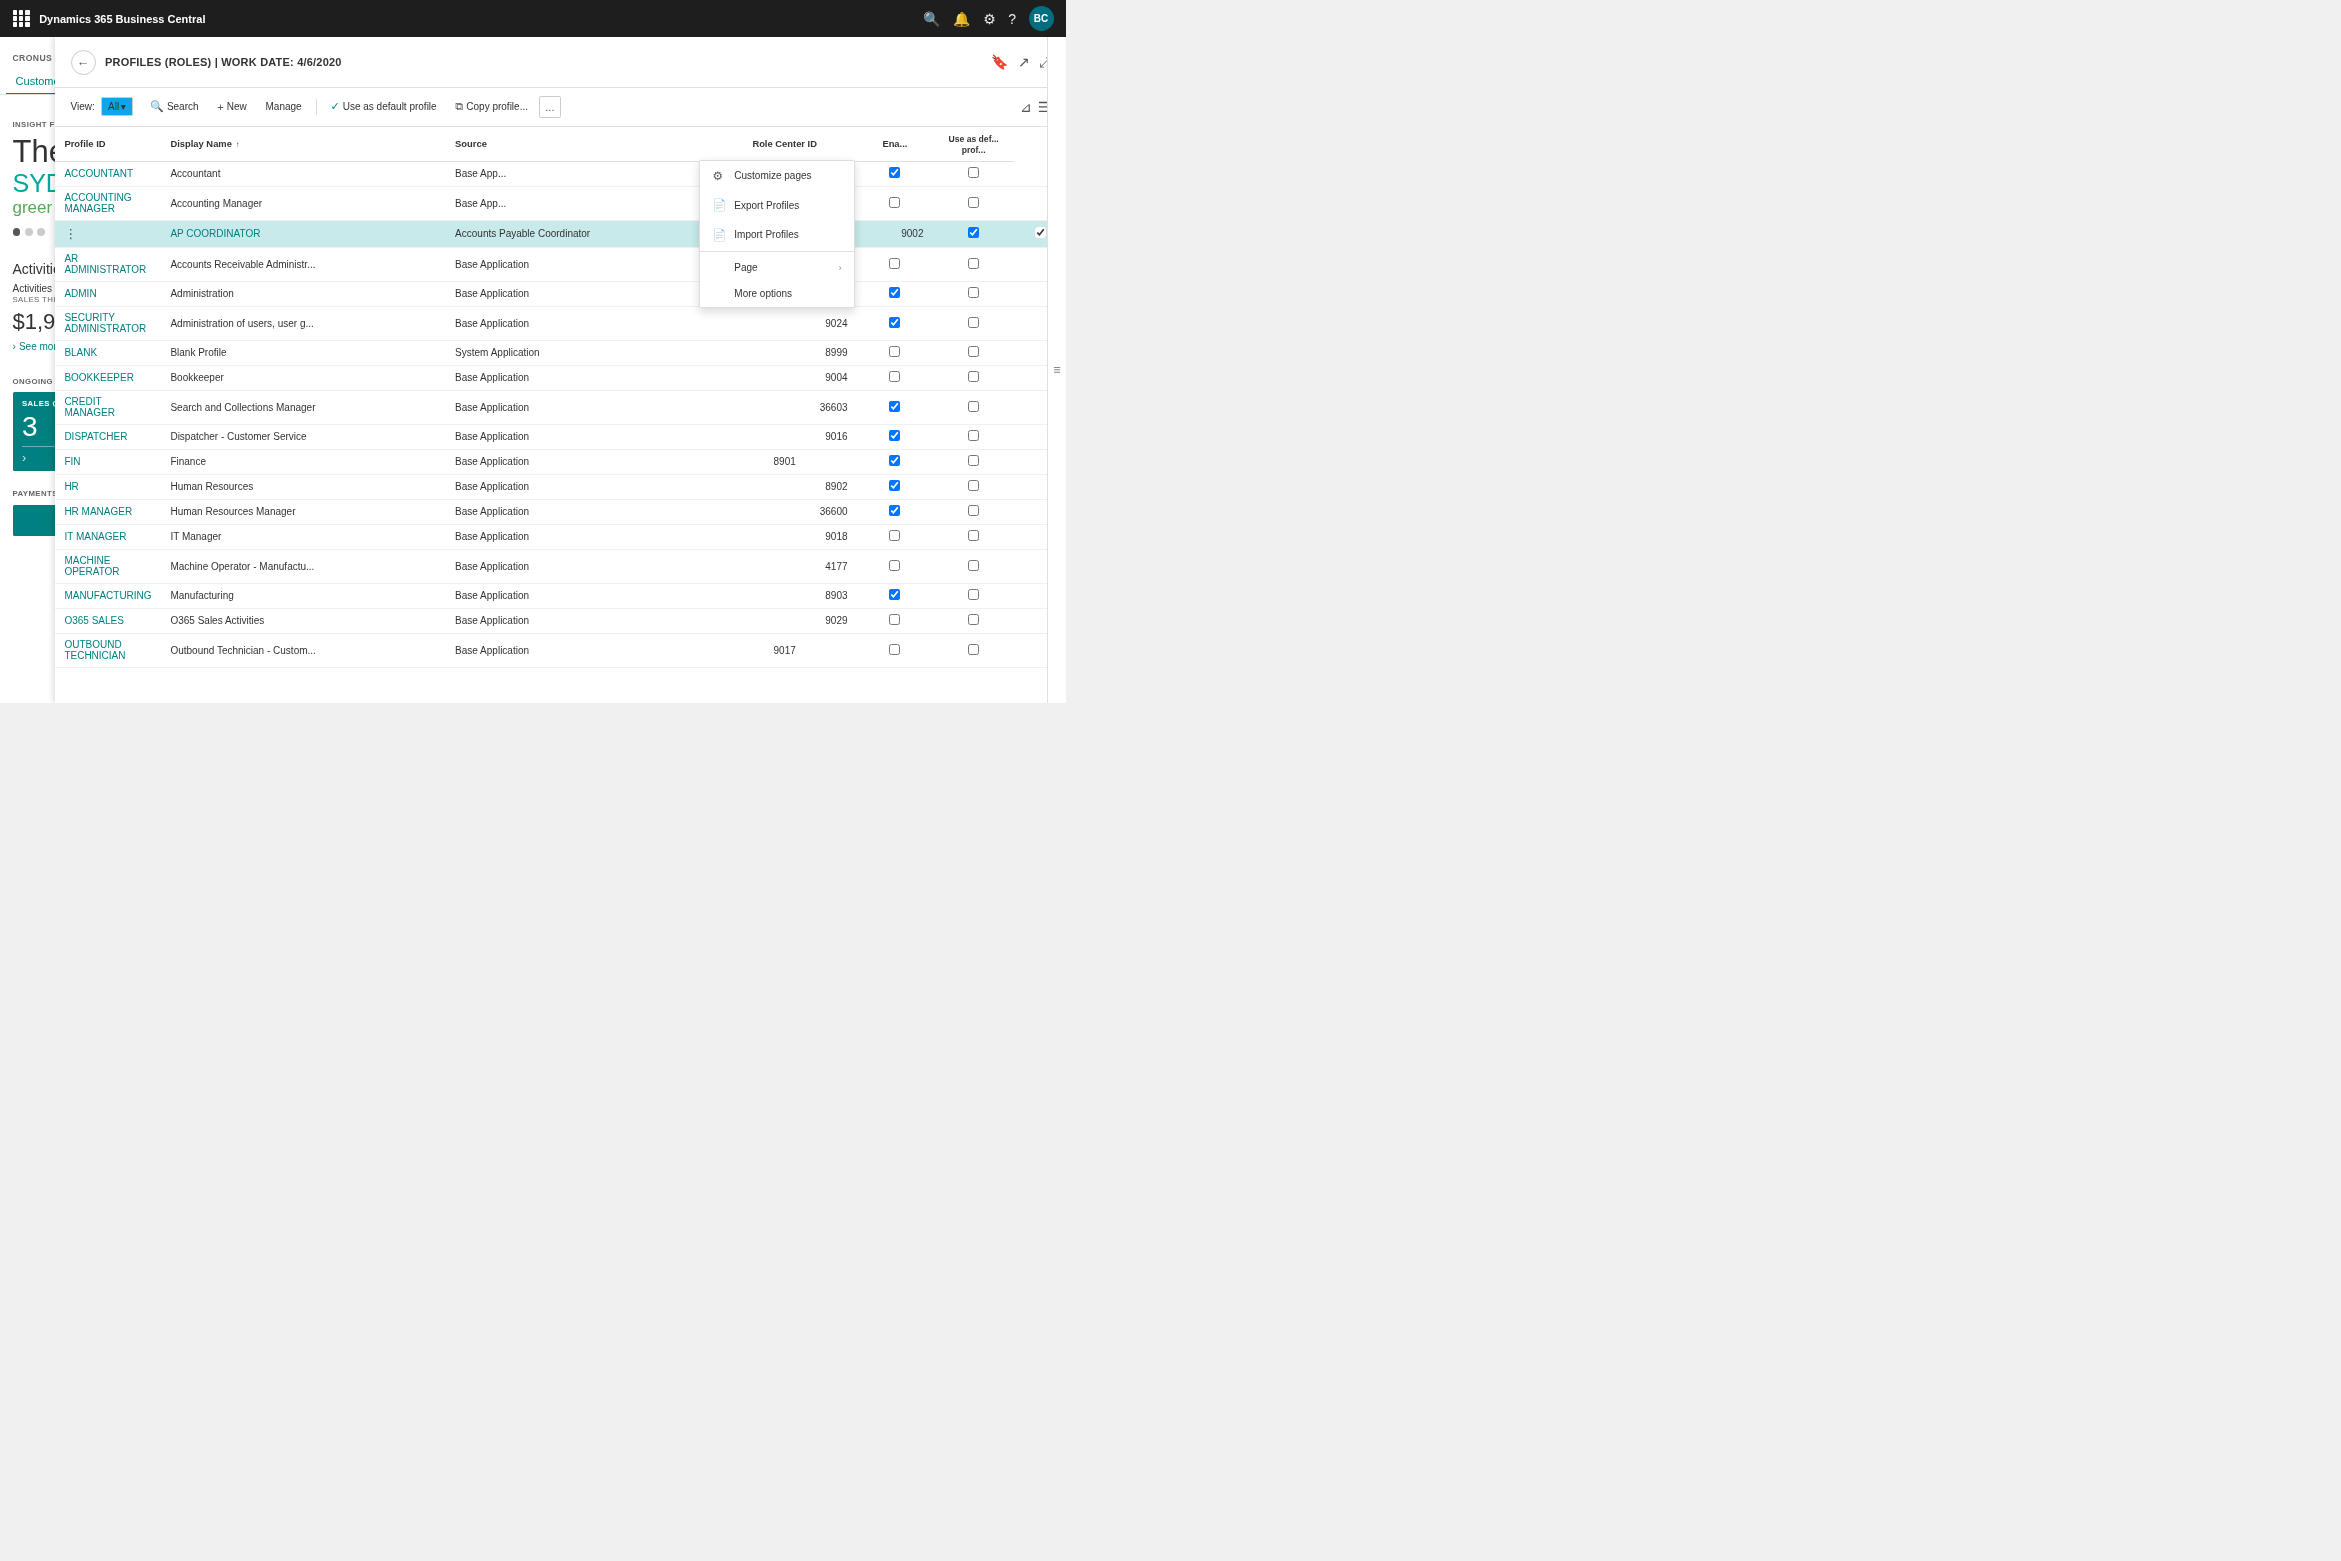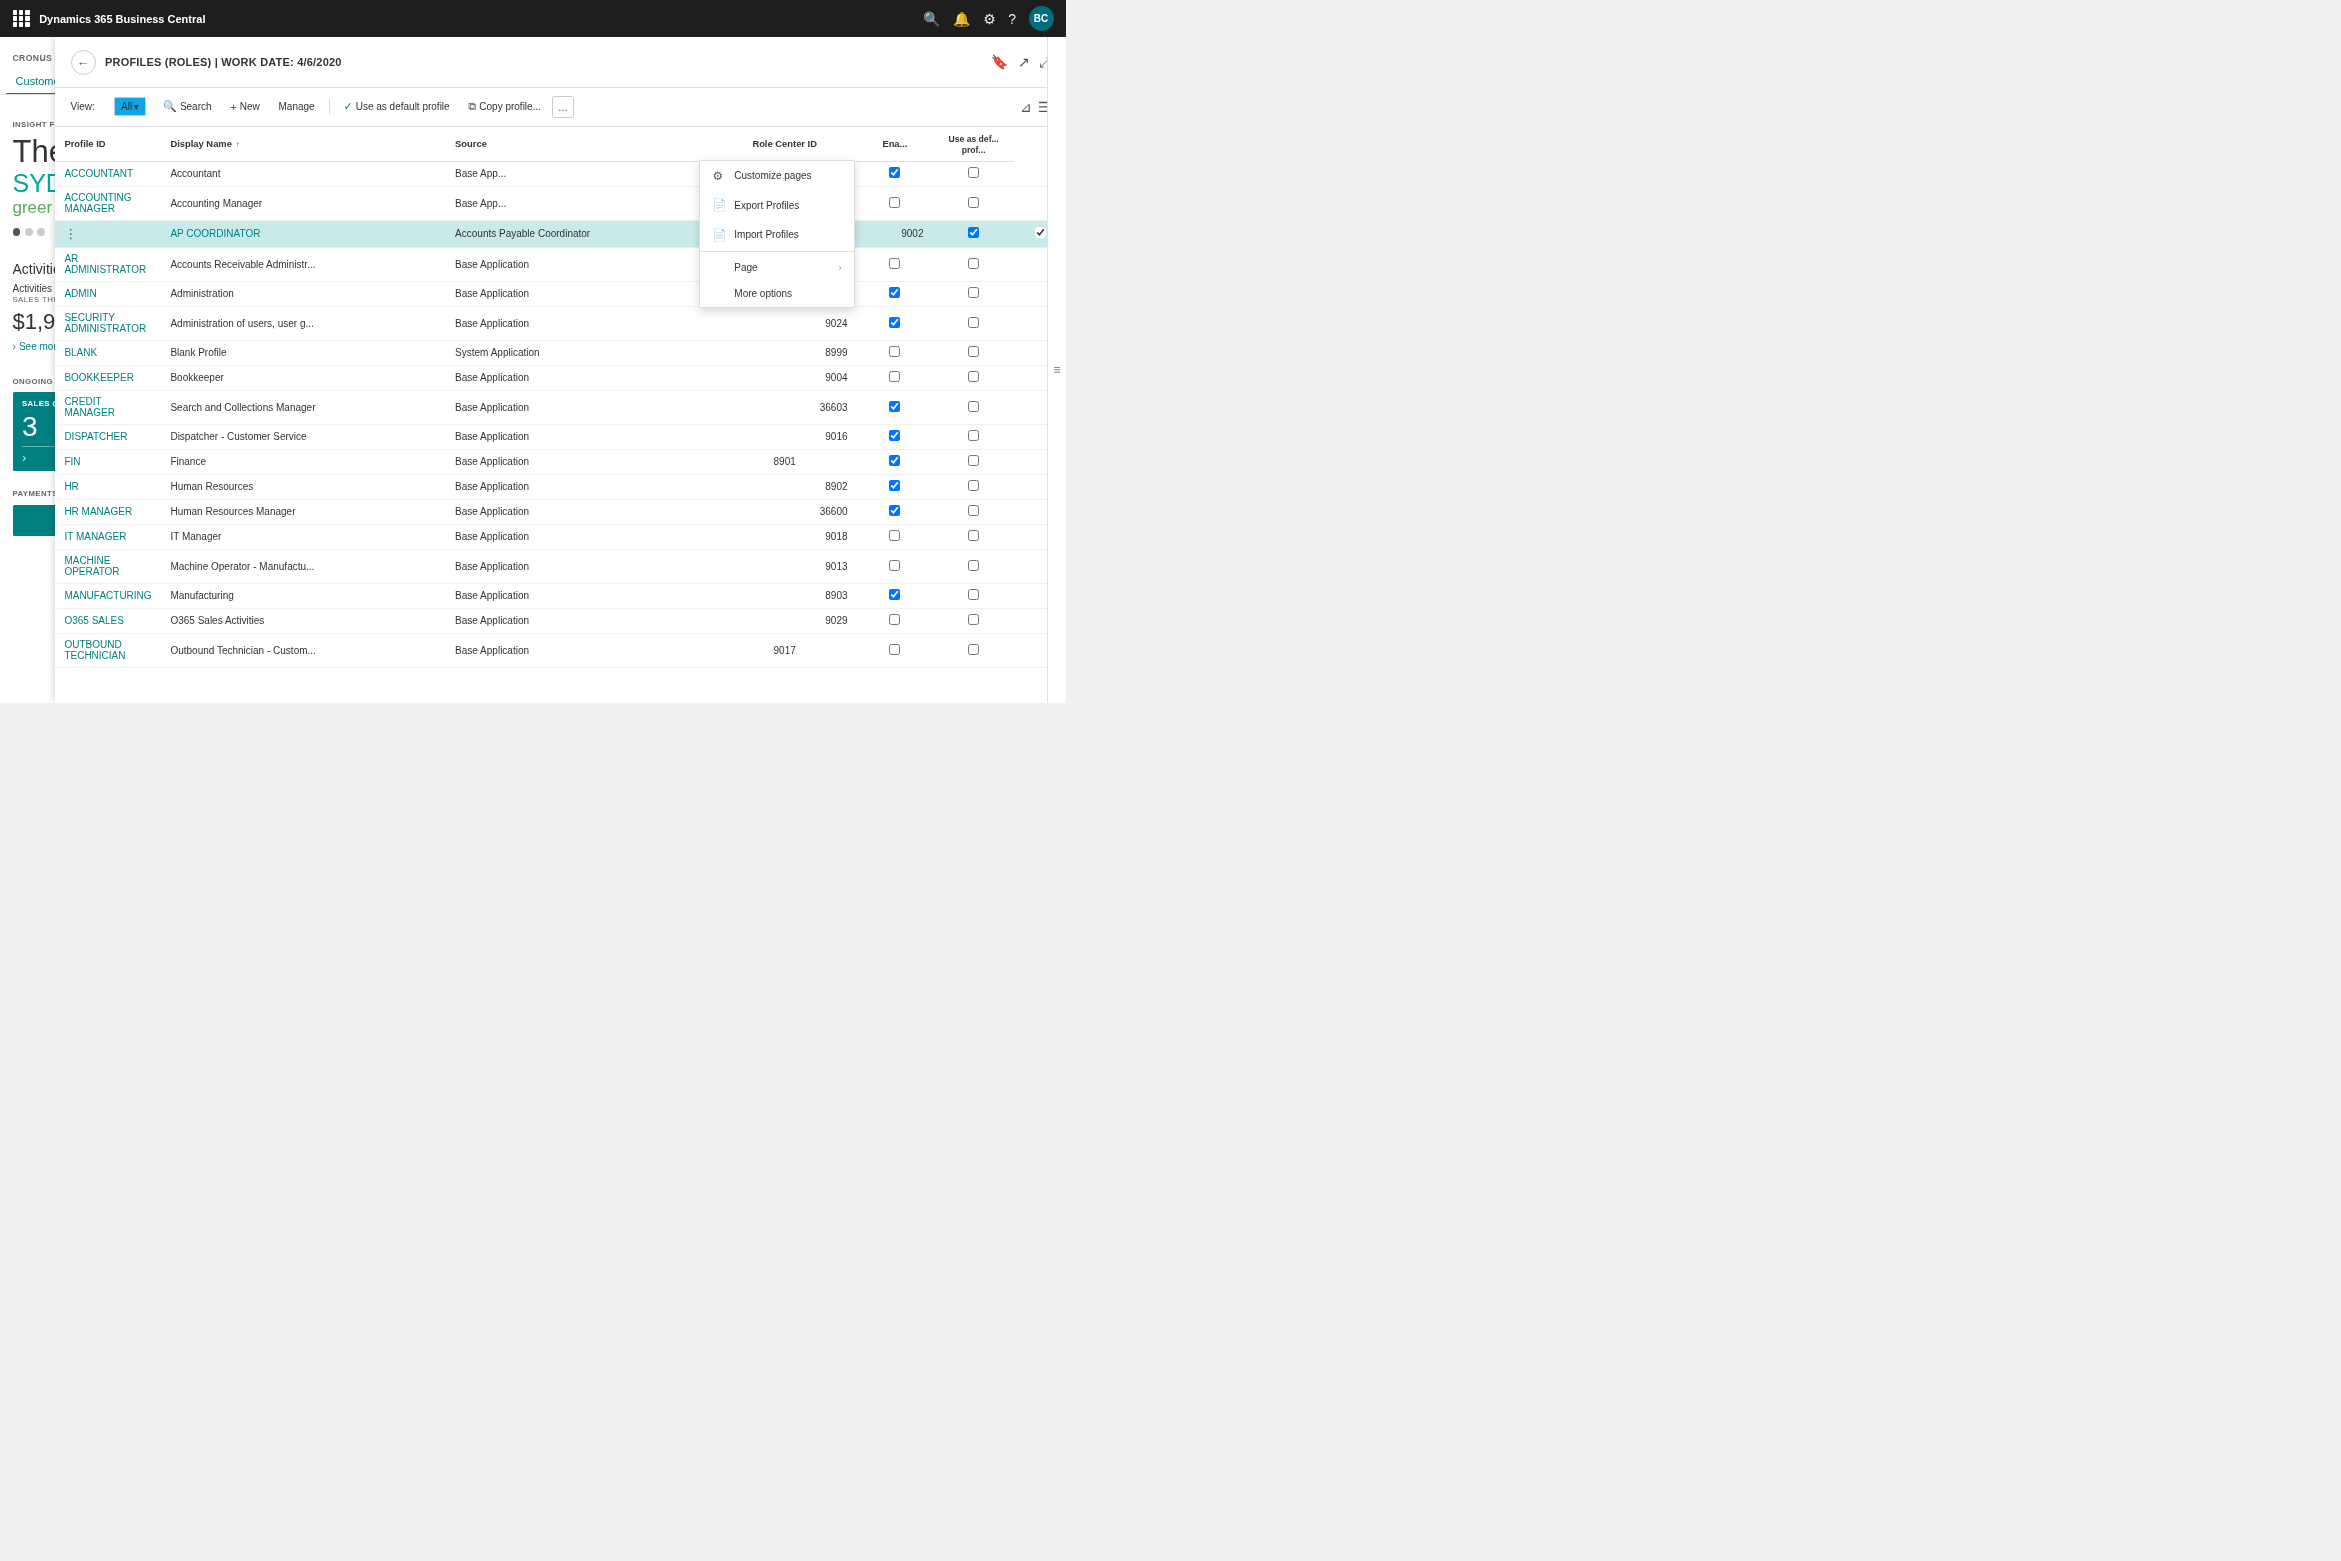--- a/index.html
+++ b/index.html
@@ -218,21 +218,21 @@
       align-items: center;
       padding: 7.8px 15.6px;
       border-bottom: 0.8px solid #e0e0e0;
       gap: 3.1px;
       flex-wrap: wrap;
       background: white;
     }
     .toolbar-view {
       display: flex;
       align-items: center;
-      gap: 19px;
+      gap: 6px;
       margin-right: 6.2px;
     }
     .toolbar-view-label {
       font-size: 10px;
       color: #333;
     }
     .toolbar-view-btn {
       display: flex;
       align-items: center;
       gap: 1.6px;
@@ -644,21 +644,21 @@
               <td>IT Manager</td>
               <td>Base Application</td>
               <td style="text-align: right;">9018</td>
               <td class="checkbox-cell"><input type="checkbox" style=""></td>
               <td class="checkbox-cell"><input type="checkbox" style=""></td>
             </tr>
             <tr>
               <td class="profile-id">MACHINE OPERATOR</td>
               <td>Machine Operator - Manufactu...</td>
               <td>Base Application</td>
-              <td style="text-align: right;">9013</td>
+              <td style="text-align: right;">4177</td>
               <td class="checkbox-cell"><input type="checkbox" style=""></td>
               <td class="checkbox-cell"><input type="checkbox" style=""></td>
             </tr>
             <tr>
               <td class="profile-id">MANUFACTURING</td>
               <td>Manufacturing</td>
               <td>Base Application</td>
               <td style="text-align: right;">8903</td>
               <td class="checkbox-cell"><input type="checkbox" checked="" style=""></td>
               <td class="checkbox-cell"><input type="checkbox" style=""></td>

